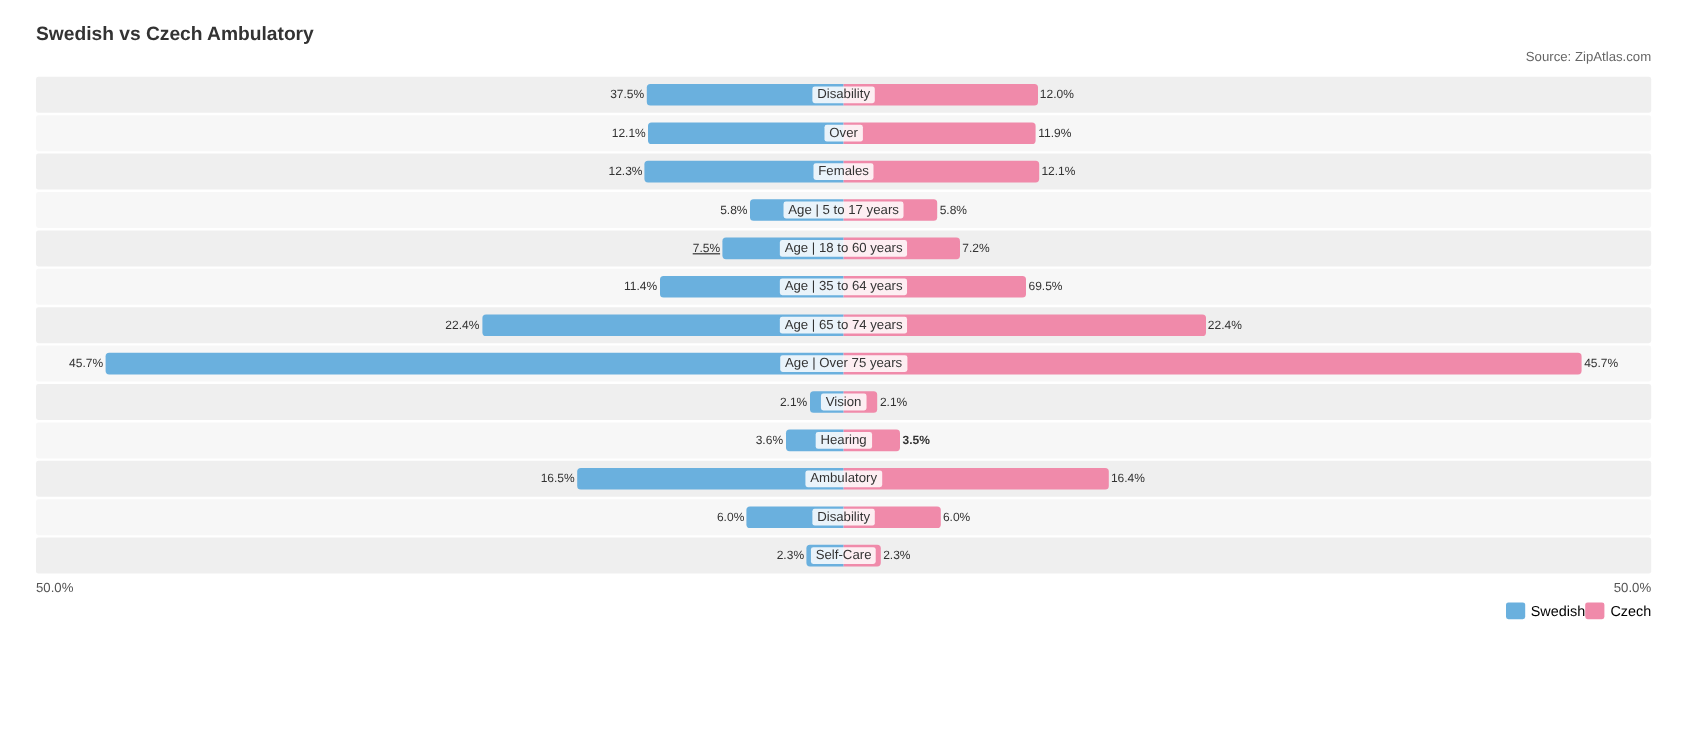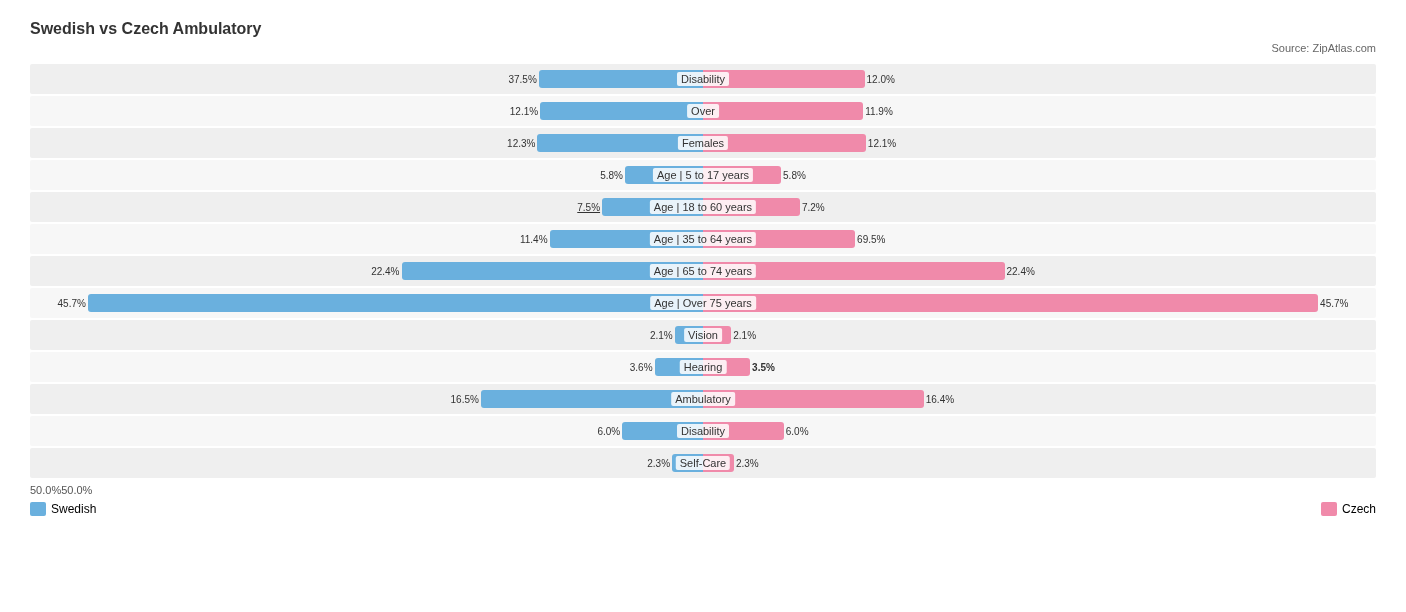--- a/index.html
+++ b/index.html
@@ -79,28 +79,28 @@
     .val-right {
       position: absolute;
       left: calc(50% + 2px);
       font-size: 10px;
       color: #333;
       white-space: nowrap;
       z-index: 5;
     }
     .axis-row {
       display: flex;
+      justify-content: space-between;
       margin-top: 6px;
       font-size: 11px;
       color: #555;
     }
     .legend {
       display: flex;
-      justify-content: space-between;
-      gap: 20px;
+      justify-content: flex-end;
       margin-top: 6px;
       font-size: 12px;
     }
     .legend-item {
       display: flex;
       align-items: center;
       gap: 5px;
     }
     .legend-box {
       width: 16px;

